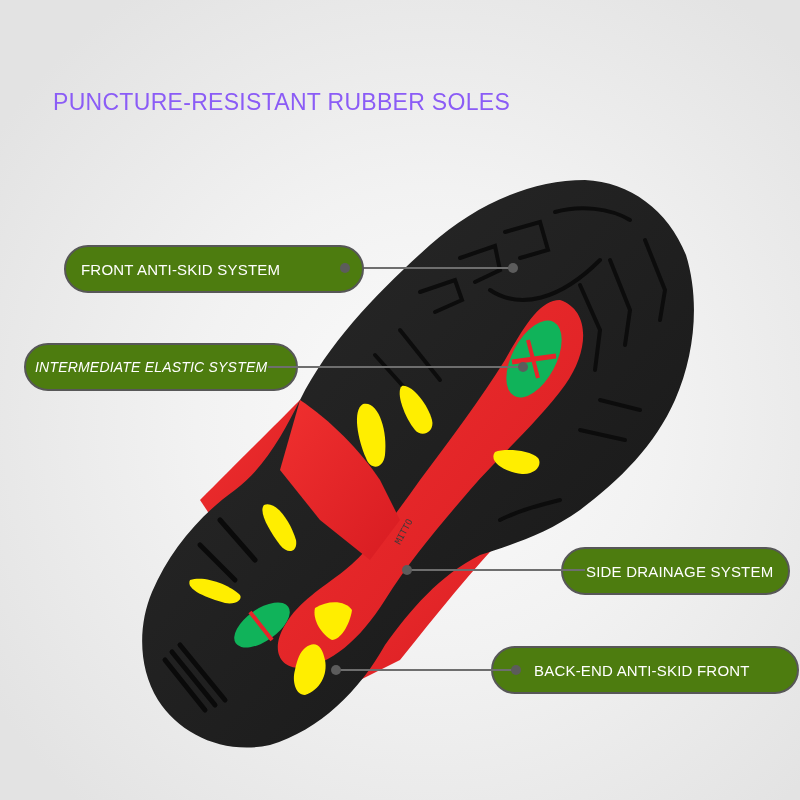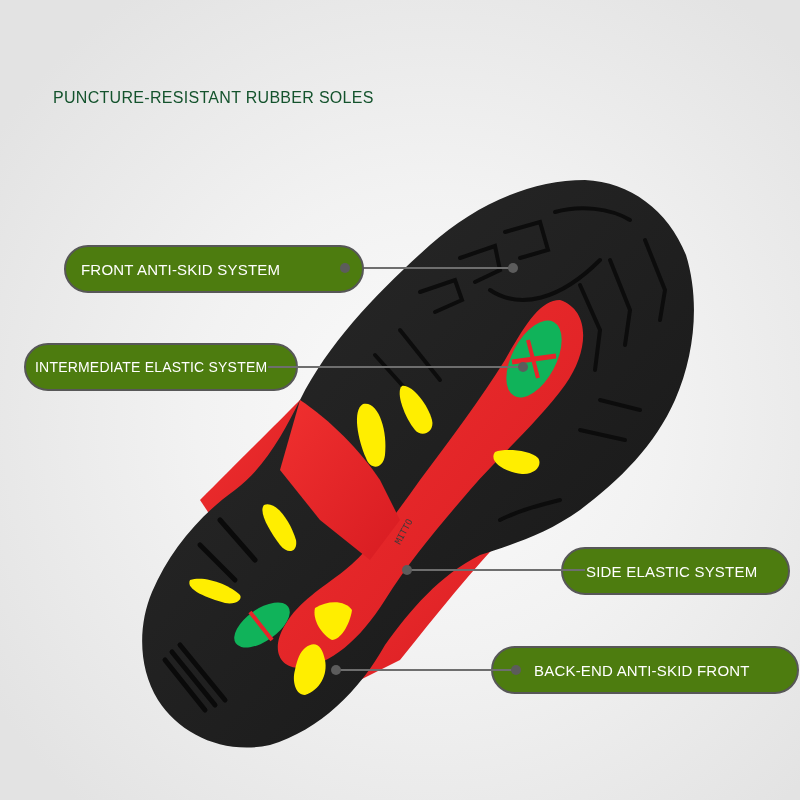--- a/index.html
+++ b/index.html
@@ -3,21 +3,21 @@
 <meta charset="utf-8">
 <style>
   html, body { margin: 0; padding: 0; }
   body {
     width: 800px; height: 800px; overflow: hidden; position: relative;
     background: radial-gradient(ellipse 520px 520px at 430px 420px, #fbfbfb 0%, #f2f2f2 45%, #e3e3e3 100%);
     font-family: "Liberation Sans", "DejaVu Sans", sans-serif;
   }
   .headline {
     position: absolute; left: 53px; top: 89px;
-    font-size: 16px; letter-spacing: 0.3px; color: #14532d;
+    font-size: 23px; letter-spacing: 0.3px; color: #8b5cf6;
     font-weight: normal; white-space: nowrap;
   }
   .sole-art { position: absolute; left: 0; top: 0; width: 800px; height: 800px; }
   .callout-line { position: absolute; height: 2px; background: #6e6e6e; }
   .callout-dot {
     position: absolute; width: 10px; height: 10px; border-radius: 50%;
     background: #5c5c5c; margin-left: -5px; margin-top: -5px;
   }
   .pill {
     position: absolute; height: 44px; border-radius: 24px;
@@ -123,29 +123,29 @@
 <div class="callout-line" style="left:345px; top:267px; width:168px;"></div>
 <div class="callout-dot" style="left:513px; top:268px;"></div>
 <div class="callout-dot" style="left:345px; top:268px;"></div>
 <div class="pill" style="left:64px; top:245px; width:296px; padding-left:0;">
   <span class="label" style="margin-left:15px;">FRONT ANTI-SKID SYSTEM</span>
 </div>
 <div class="callout-dot" style="left:345px; top:268px; z-index:2;"></div>
 
 <div class="callout-line" style="left:268px; top:366px; width:255px;"></div>
 <div class="callout-dot" style="left:523px; top:367px;"></div>
-<div class="pill" style="left:24px; top:343px; width:270px;">
+<div class="pill" style="left:24px; top:343px; width:270px;font-style:italic;">
   <span class="label" style="margin-left:9px; font-size:14px;">INTERMEDIATE ELASTIC SYSTEM</span>
 </div>
 <div class="callout-line" style="left:268px; top:366px; width:30px; z-index:2;"></div>
 
 <div class="callout-line" style="left:407px; top:569px; width:180px;"></div>
 <div class="callout-dot" style="left:407px; top:570px;"></div>
 <div class="pill" style="left:561px; top:547px; width:225px;">
-  <span class="label" style="margin-left:23px;">SIDE ELASTIC SYSTEM</span>
+  <span class="label" style="margin-left:23px;">SIDE DRAINAGE SYSTEM</span>
 </div>
 <div class="callout-line" style="left:561px; top:569px; width:24px; z-index:2;"></div>
 
 <div class="callout-line" style="left:336px; top:669px; width:180px;"></div>
 <div class="callout-dot" style="left:336px; top:670px;"></div>
 <div class="pill" style="left:491px; top:646px; width:304px;">
   <span class="label" style="margin-left:41px;">BACK-END ANTI-SKID FRONT</span>
 </div>
 <div class="callout-line" style="left:491px; top:669px; width:24px; z-index:2;"></div>
 <div class="callout-dot" style="left:516px; top:670px; z-index:3;"></div>

